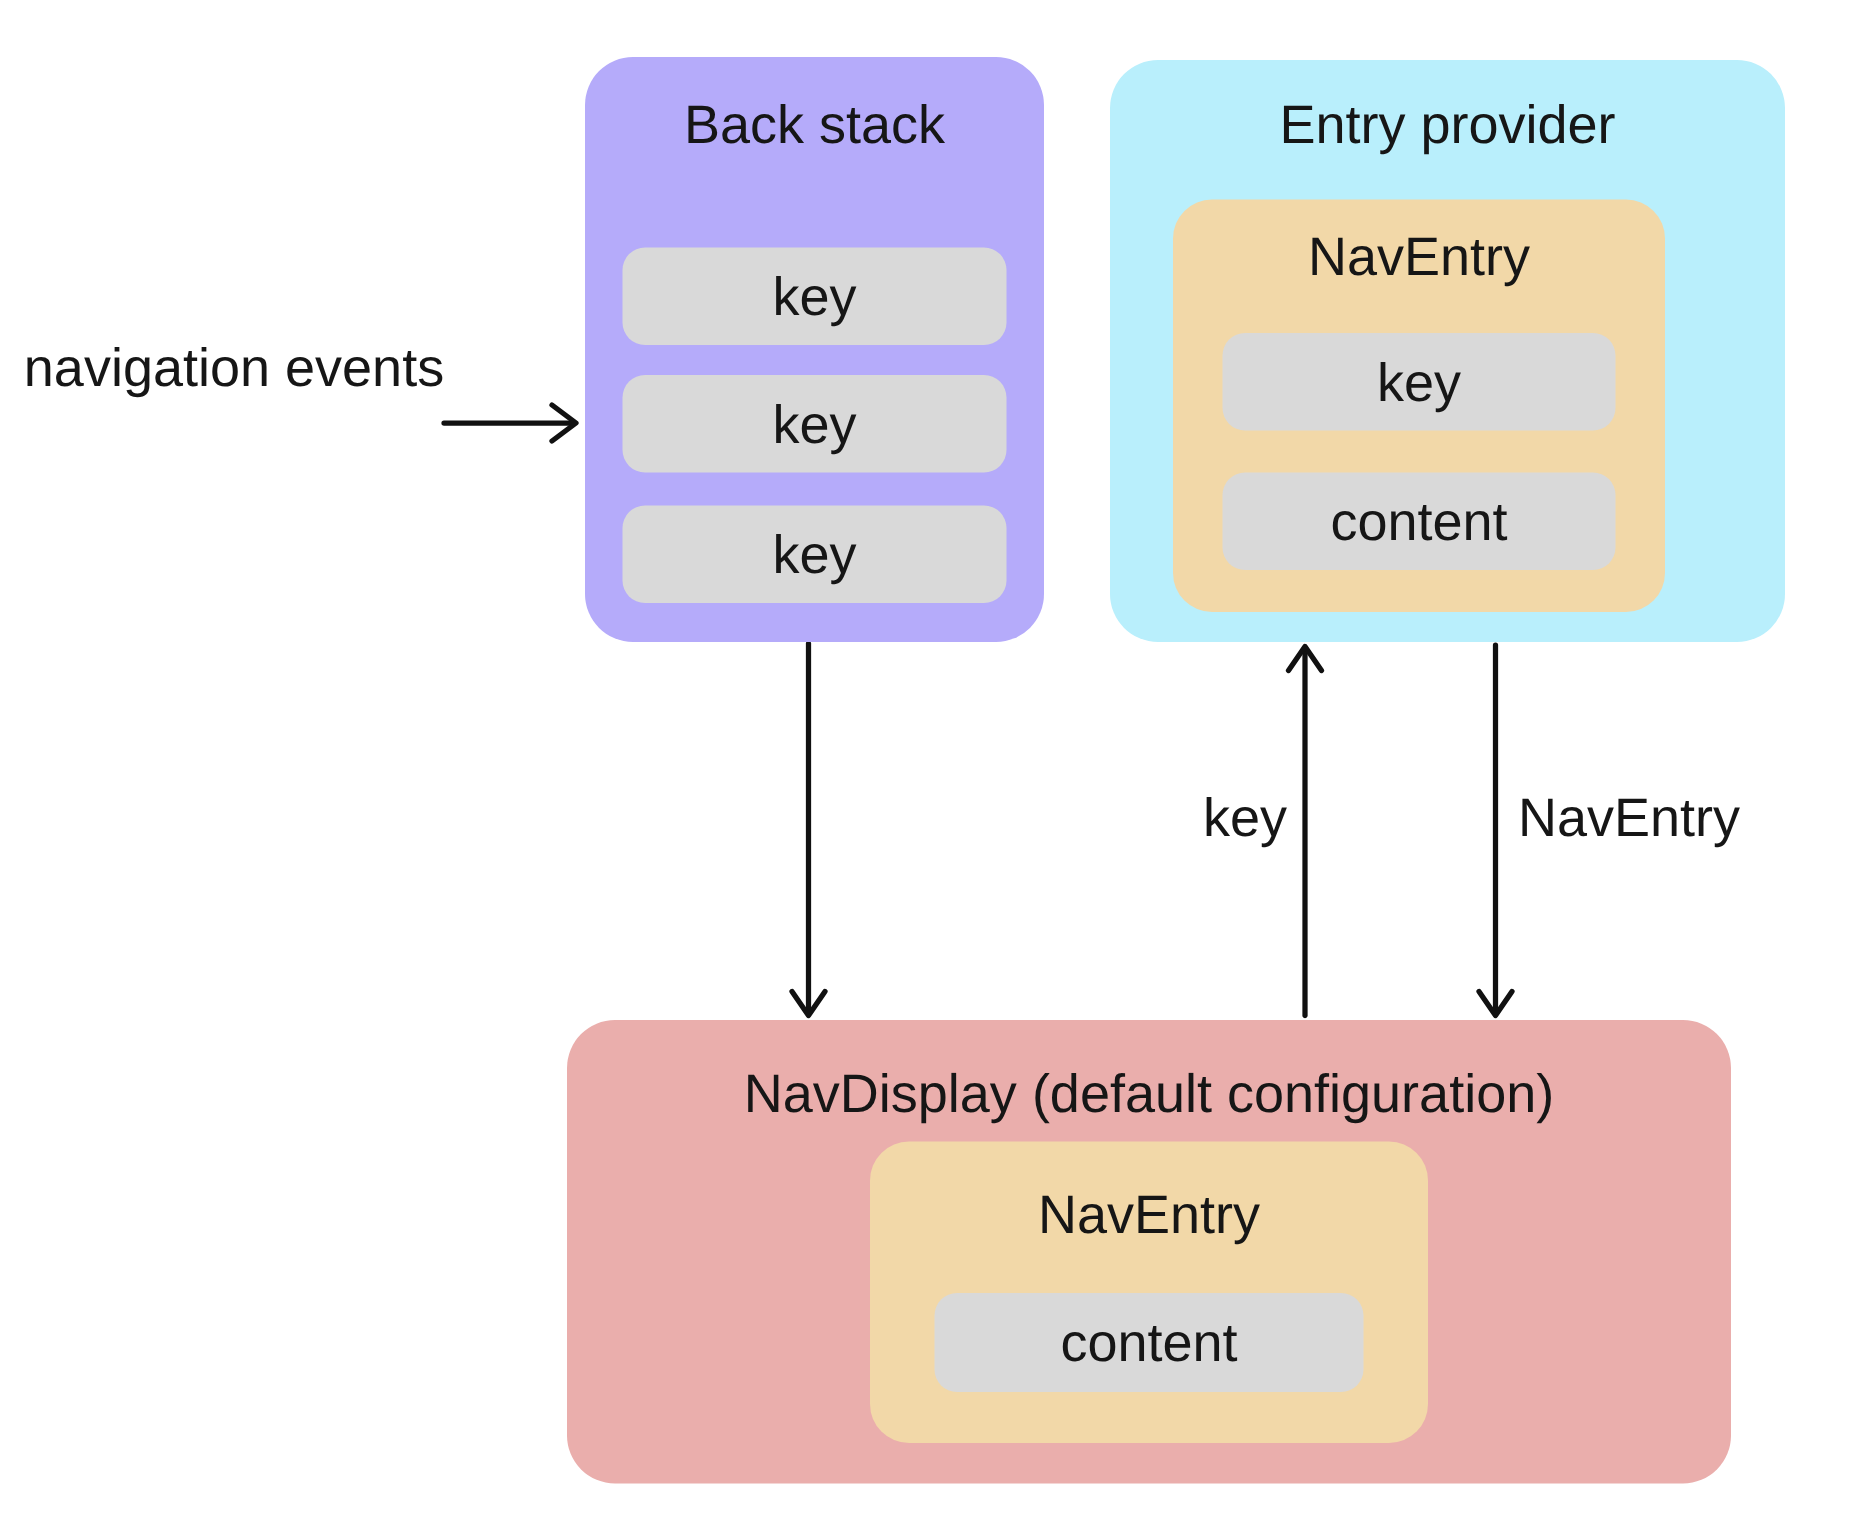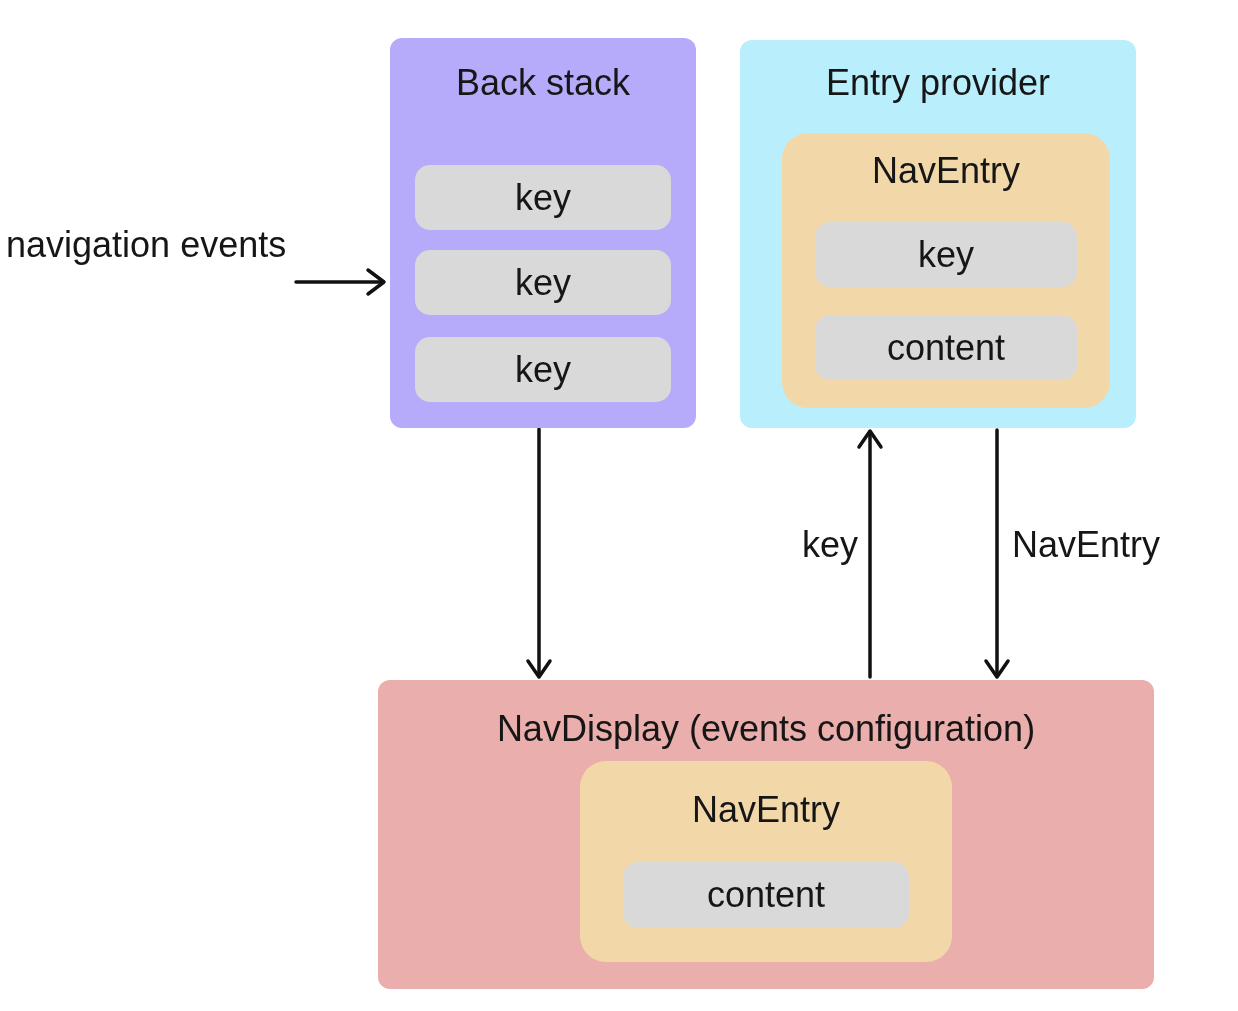--- a/index.html
+++ b/index.html
@@ -7,21 +7,21 @@
     position: relative;
     width: 1238px;
     height: 1011px;
     background: #ffffff;
     font-family: "Liberation Sans", sans-serif;
     color: #161616;
     overflow: hidden;
   }
   .layer { position: absolute; left: 0; top: 0; }
   .box { position: absolute; box-sizing: border-box; }
-  .big-box { border-radius: 12px; }
+  .big-box { border-radius: 32px; }
   .inner-box { border-radius: 26px; }
   .box-title {
     font-size: 36px;
     text-align: center;
     white-space: nowrap;
   }
   .pill {
     position: absolute;
     background: #d9d9d9;
     border-radius: 15px;
@@ -38,37 +38,37 @@
 
   
   .back-stack { left: 390px; top: 38px; width: 306px; height: 390px; background: #b5abfa; }
   .back-stack .box-title { padding-top: 24px; }
   .back-stack .pill { left: 25px; width: 256px; height: 65px; }
   .bs-pill-1 { top: 127px; }
   .bs-pill-2 { top: 212px; }
   .bs-pill-3 { top: 299px; }
 
   
-  .entry-provider { left: 740px; top: 40px; width: 396px; height: 388px; background: #b9effc; }
+  .entry-provider { left: 740px; top: 40px; width: 450px; height: 388px; background: #b9effc; }
   .entry-provider > .box-title { padding-top: 22px; }
   .ep-nav-entry { left: 42px; top: 93px; width: 328px; height: 275px; background: #f2d8a8; }
   .ep-nav-entry > .box-title { padding-top: 17px; }
   .ep-nav-entry .pill { left: 33px; width: 262px; height: 65px; }
   .ep-pill-key { top: 89px; }
   .ep-pill-content { top: 182px; }
 
   
   .nav-display { left: 378px; top: 680px; width: 776px; height: 309px; background: #eaaeac; }
   .nav-display > .box-title { position: absolute; top: 28px; left: 0; width: 100%; }
   .nd-nav-entry { left: 202px; top: 81px; width: 372px; height: 201px; background: #f2d8a8; }
   .nd-nav-entry > .box-title { padding-top: 28px; }
   .nd-nav-entry .pill { left: 43px; width: 286px; height: 66px; top: 101px; }
 
   
-  .nav-events-label { left: 6px; top: 222px; width: 300px; line-height: 45px; }
+  .nav-events-label { left: 6px; top: 222px; width: 300px; text-align: center; line-height: 45px; }
   .key-arrow-label { left: 710px; top: 524px; width: 148px; text-align: right; }
   .naventry-arrow-label { left: 1012px; top: 524px; }
 </style>
 </head>
 <body>
 
 <div class="canvas">
 
   <svg class="layer" width="1238" height="1011" viewBox="0 0 1238 1011">
     <g stroke="#111111" stroke-width="3.5" fill="none" stroke-linecap="round" stroke-linejoin="round">
@@ -105,21 +105,21 @@
   <div class="box big-box entry-provider">
     <div class="box-title">Entry provider</div>
     <div class="box inner-box ep-nav-entry">
       <div class="box-title">NavEntry</div>
       <div class="pill ep-pill-key">key</div>
       <div class="pill ep-pill-content">content</div>
     </div>
   </div>
 
   <div class="box big-box nav-display">
-    <div class="box-title">NavDisplay (events configuration)</div>
+    <div class="box-title">NavDisplay (default configuration)</div>
     <div class="box inner-box nd-nav-entry">
       <div class="box-title">NavEntry</div>
       <div class="pill">content</div>
     </div>
   </div>
 
   <div class="free-label key-arrow-label">key</div>
   <div class="free-label naventry-arrow-label">NavEntry</div>
 
 </div>

